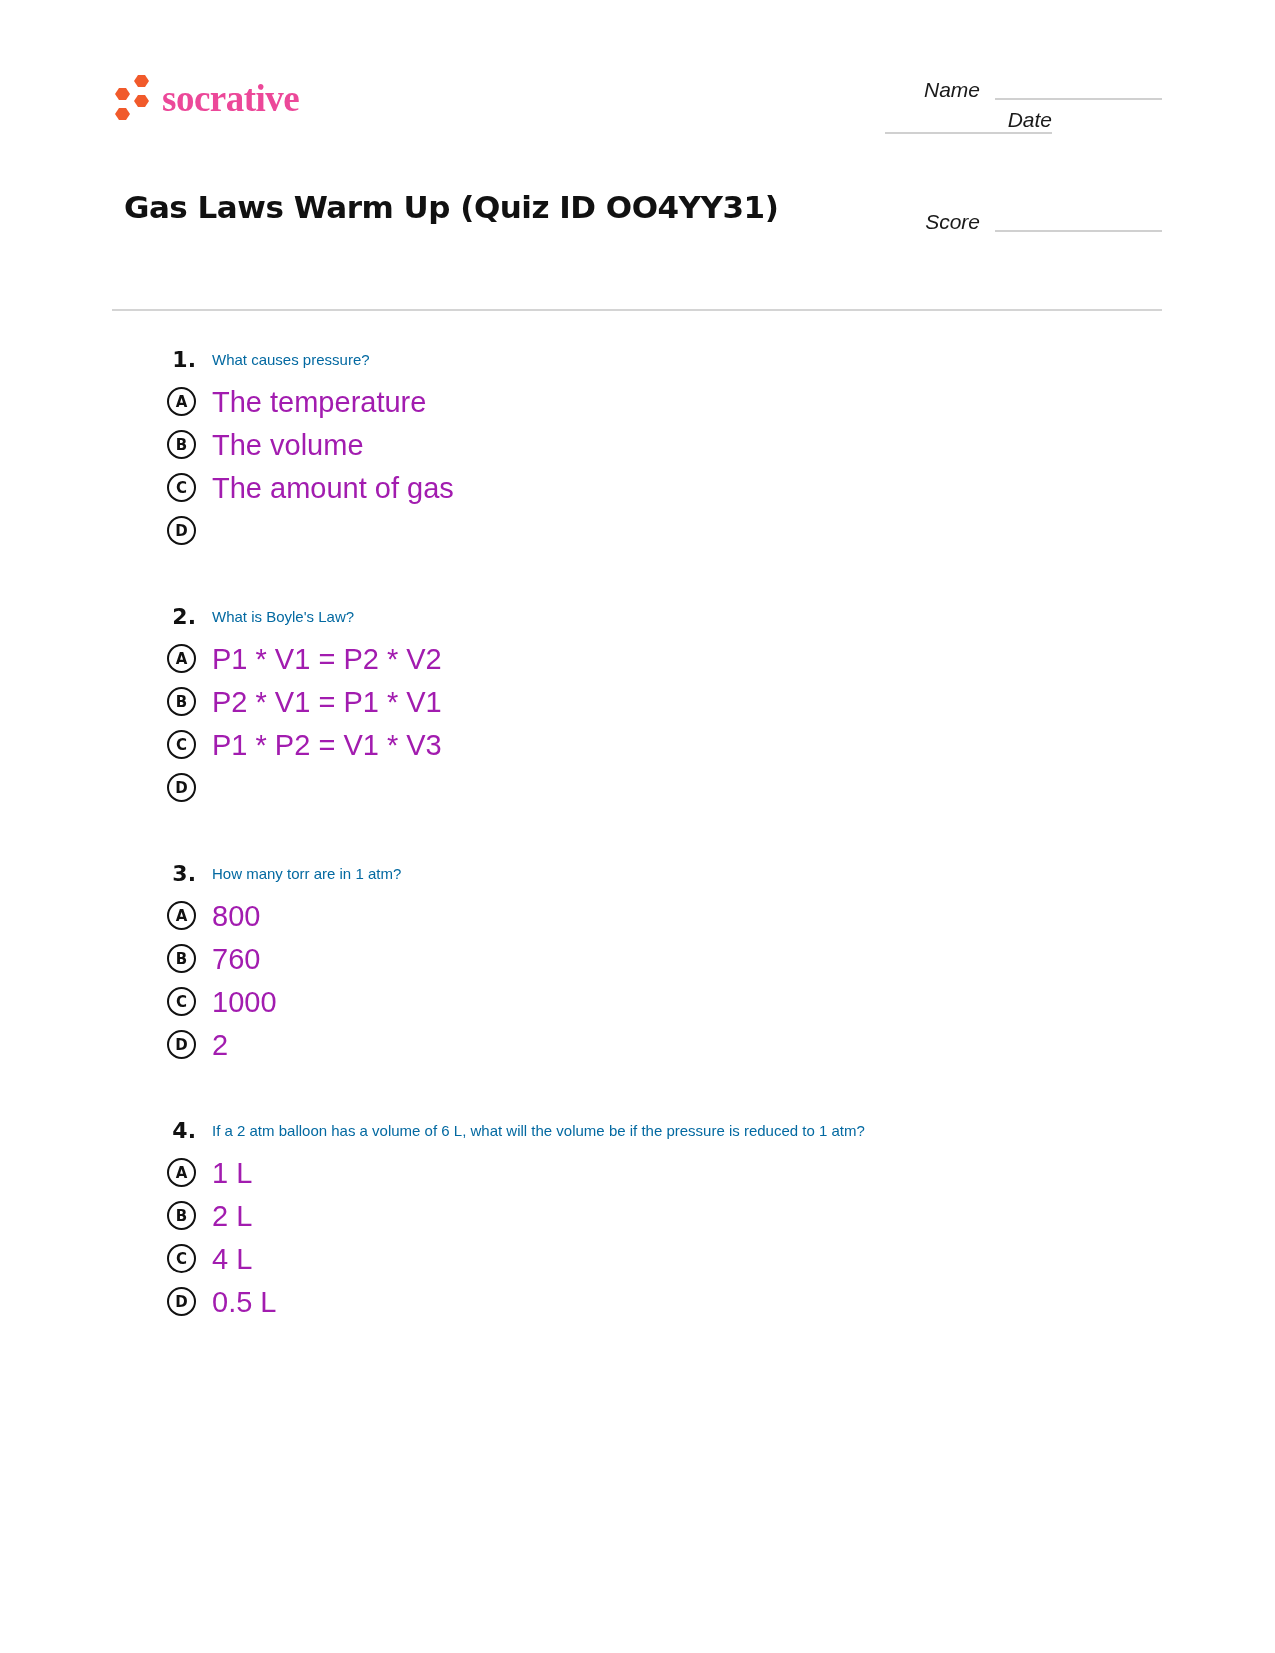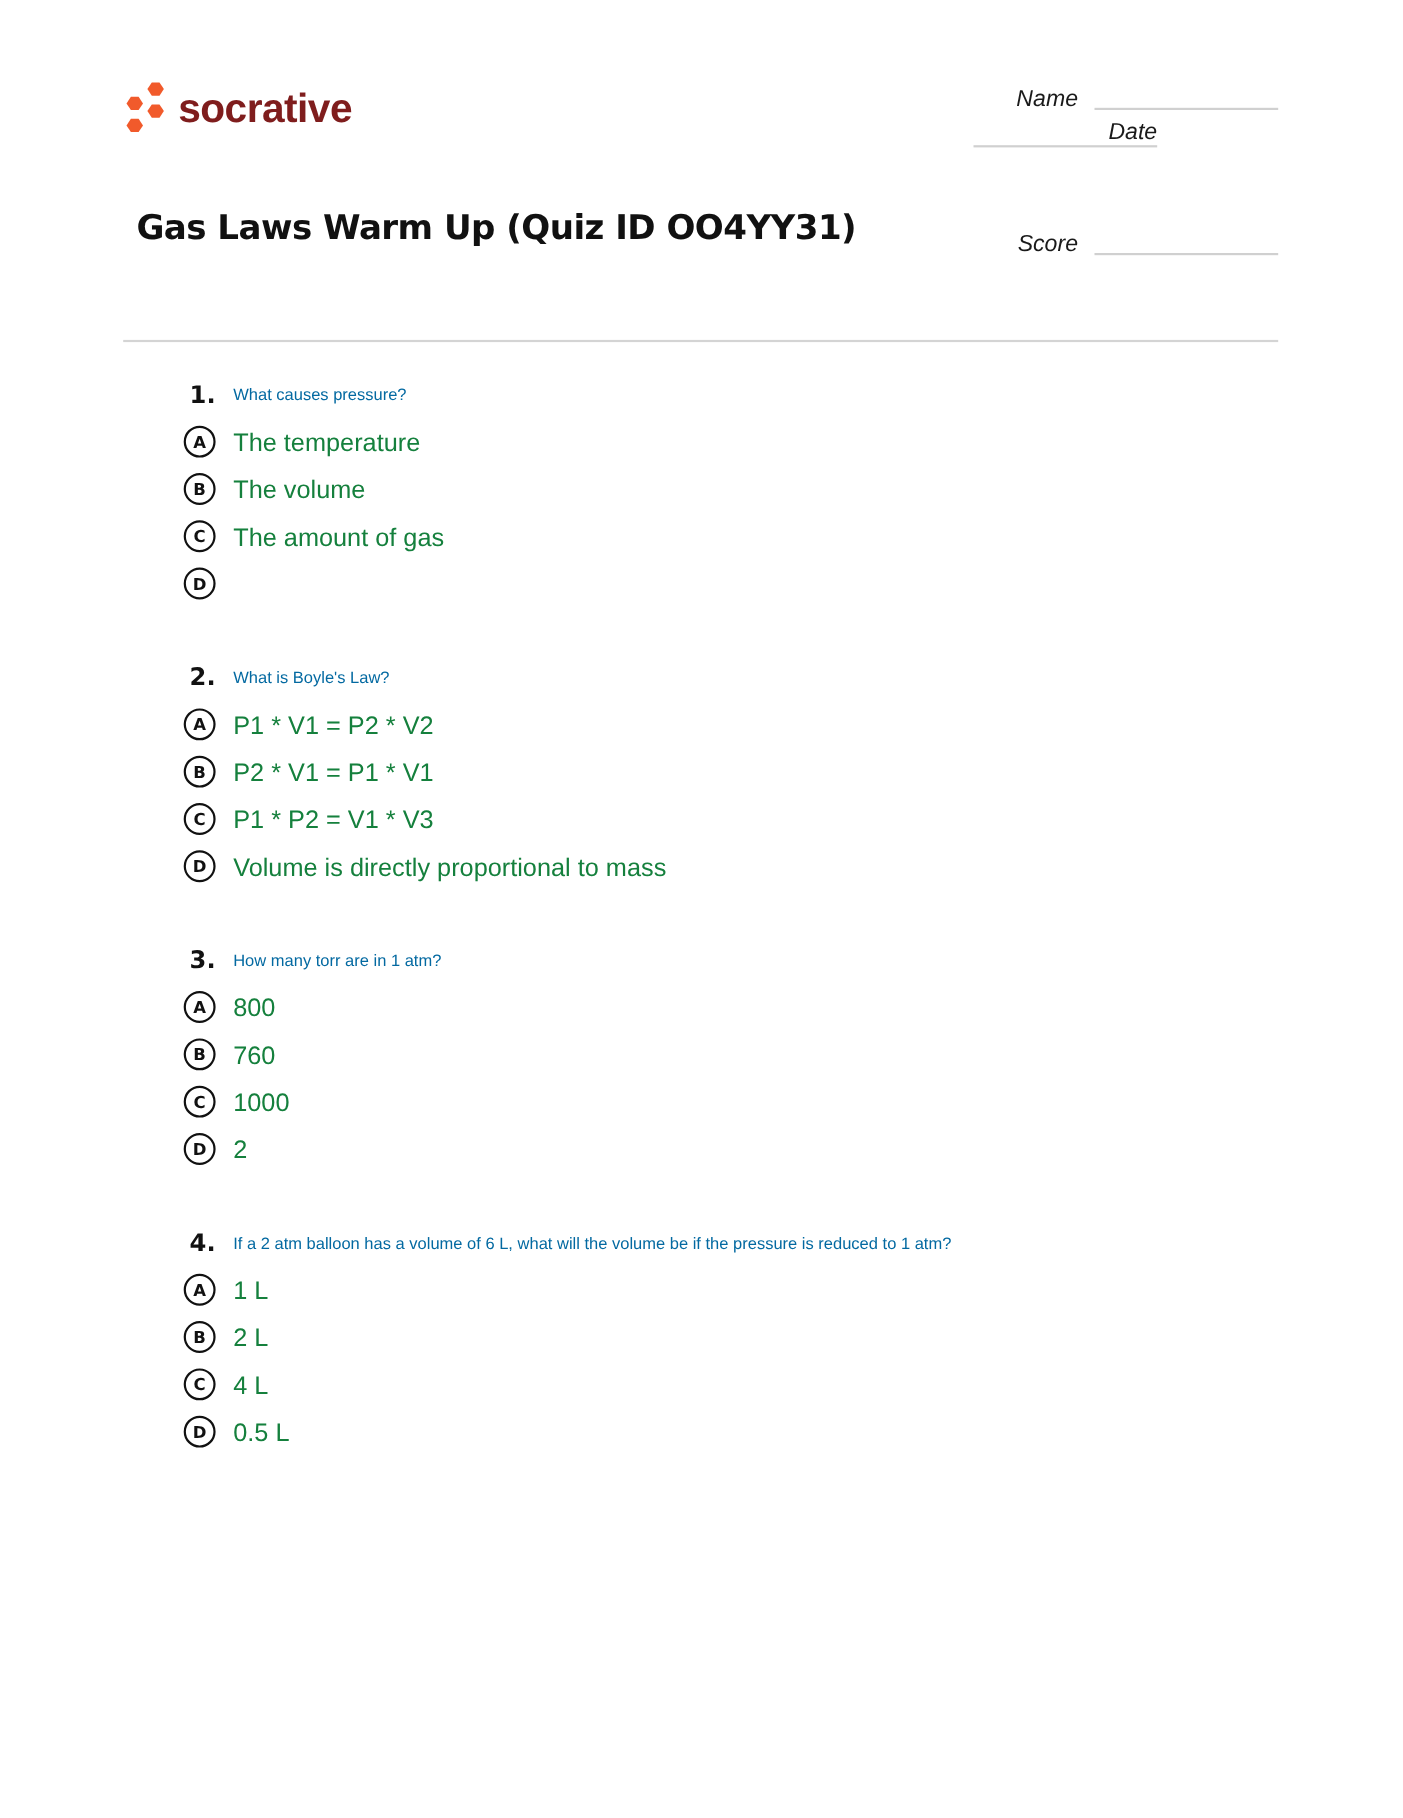--- a/index.html
+++ b/index.html
@@ -1,41 +1,41 @@
 <!DOCTYPE html>
 <html><head>
 <meta charset="utf-8">
 <style>
   html, body { margin:0; padding:0; background:#ffffff; }
   body { width:1275px; height:1653px; position:relative; overflow:hidden;
          font-family:"Liberation Sans", sans-serif; color:#111111; }
   .logo { position:absolute; left:112px; top:73px; display:flex; align-items:center; }
   .logo svg { width:40px; height:50px; display:block; }
-  .logo-text { font-family:Liberation Sans, sans-serif; font-weight:bold; font-size:37px;
-               letter-spacing:-0.5px; color:#7f1d1d; margin-left:10px; line-height:1; }
+  .logo-text { font-family:Liberation Serif, serif; font-weight:bold; font-size:37px;
+               letter-spacing:-0.5px; color:#ec4899; margin-left:10px; line-height:1; }
   .title { position:absolute; left:112px; top:166px; width:700px; margin:12px;
            font-family:"DejaVu Sans", sans-serif; font-weight:bold; font-size:31px;
            line-height:58px; letter-spacing:-0.5px; color:#111111; }
   .field { position:absolute; display:flex; align-items:flex-end;font-style:italic; }
   .field-label { width:110px; text-align:right; font-size:21px; color:#1a1a1a; line-height:24px; }
   .field-line { width:167px; margin-left:15px; border-bottom:2px solid #d0d0d0; height:0; margin-bottom:2px; }
   .divider { position:absolute; left:112px; top:309px; width:1050px; height:0;
              border-top:2px solid #d4d4d4; }
   .questions { position:absolute; left:150px; top:345px; width:980px; }
   .question { margin-bottom:50px; }
   .q-head { display:flex; align-items:flex-start; margin-bottom:5px; }
   .q-num { width:46px; text-align:right; font-family:"DejaVu Sans", sans-serif;
            font-weight:bold; font-size:22px; line-height:30px; padding-right:16px; box-sizing:content-box; }
   .q-text { flex:1; font-size:15px; line-height:30px; color:#0369a1; }
   .option { display:flex; align-items:center; height:43px; }
   .opt-circle { width:29px; height:29px; border:2px solid #111; border-radius:50%;
                 box-sizing:border-box; margin-left:17px; margin-right:16px;
                 display:flex; align-items:center; justify-content:center;
                 font-family:"DejaVu Sans", sans-serif; font-weight:bold; font-size:15px; color:#111; }
-  .opt-text { font-size:23px; color:#15803d; line-height:30px; }
+  .opt-text { font-size:29px; color:#a21caf; line-height:30px; }
 </style>
 </head>
 <body>
 
 <div class="logo">
   <svg viewBox="0 0 40 50">
     <polygon points="26,2 33,2 37,8 33,14 26,14 22,8" fill="#f15a2b"></polygon>
     <polygon points="7,15 14,15 18,21 14,27 7,27 3,21" fill="#f15a2b"></polygon>
     <polygon points="26,22 33,22 37,28 33,34 26,34 22,28" fill="#f15a2b"></polygon>
     <polygon points="7,35 14,35 18,41 14,47 7,47 3,41" fill="#f15a2b"></polygon>
@@ -96,21 +96,20 @@
     <div class="option">
       <span class="opt-circle">B</span>
       <span class="opt-text">P2 * V1 = P1 * V1</span>
     </div>
     <div class="option">
       <span class="opt-circle">C</span>
       <span class="opt-text">P1 * P2 = V1 * V3</span>
     </div>
     <div class="option">
       <span class="opt-circle">D</span>
-      <span class="opt-text">Volume is directly proportional to mass</span>
     </div>
   </div>
 
   <div class="question">
     <div class="q-head">
       <span class="q-num">3.</span>
       <span class="q-text">How many torr are in 1 atm?</span>
     </div>
     <div class="option">
       <span class="opt-circle">A</span>

